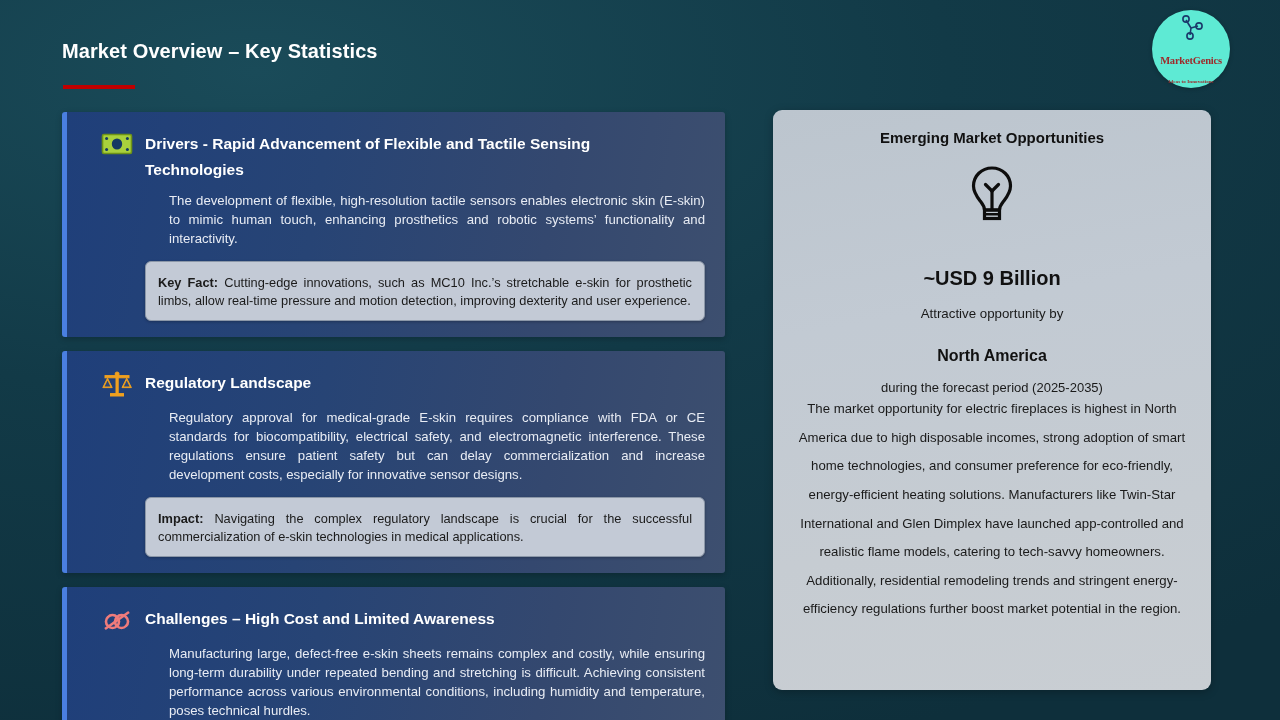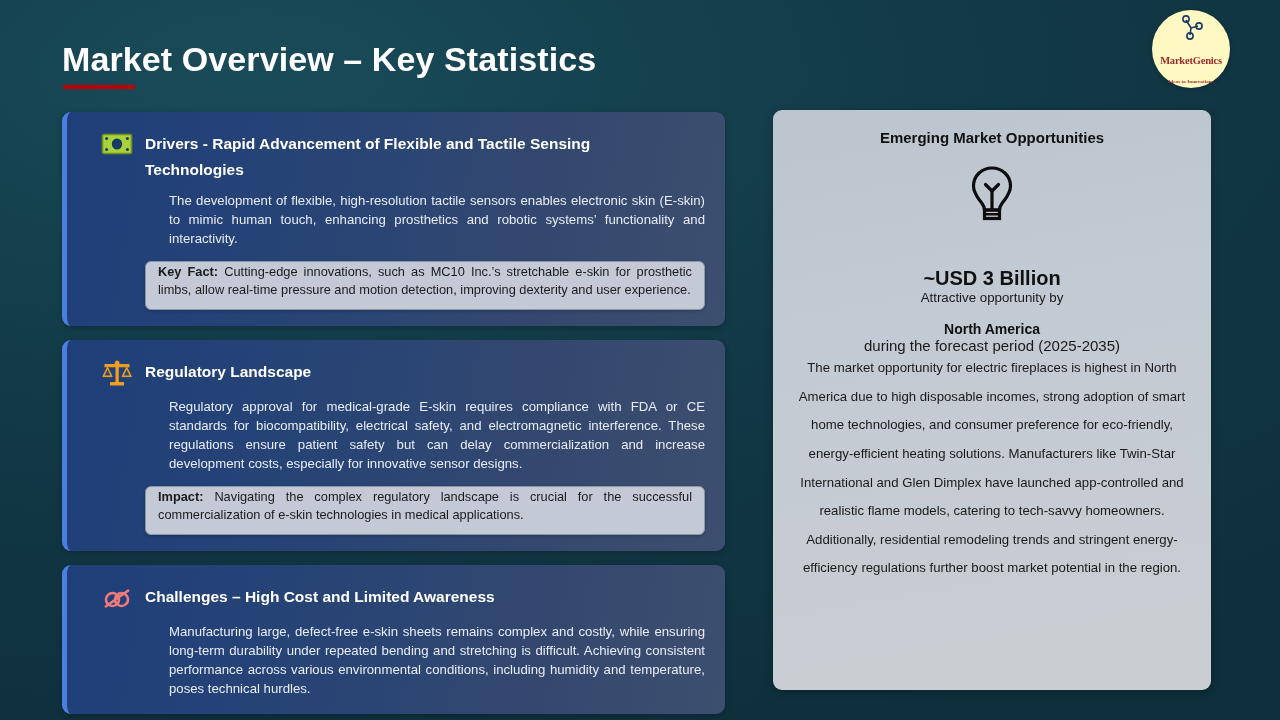--- a/index.html
+++ b/index.html
@@ -14,21 +14,21 @@
     font-family: "Liberation Sans", sans-serif;
     background: radial-gradient(ellipse 120% 100% at 20% 10%, #1a4b59 0%, #123a47 45%, #0e2f3b 100%);
     position: relative;
   }
 
   
   .page-title {
     position: absolute;
     left: 62px;
     top: 40px;
-    font-size: 34px;
+    font-size: 20px;
     font-weight: bold;
     color: #ffffff;
     letter-spacing: 0.1px;
   }
   .title-underline {
     position: absolute;
     left: 63px;
     top: 85px;
     width: 72px;
     height: 4px;
@@ -36,21 +36,21 @@
   }
 
   
   .logo-badge {
     position: absolute;
     right: 50px;
     top: 10px;
     width: 78px;
     height: 78px;
     border-radius: 50%;
-    background: #fef9c3;
+    background: #5eead4;
     display: flex;
     flex-direction: column;
     align-items: center;
     justify-content: center;
     box-shadow: 0 1px 4px rgba(0,0,0,0.25);
     gap: 11px;
   }
   .logo-mark { margin-bottom: 1px; }
   .logo-name {
     font-family: "Liberation Serif", serif;
@@ -72,21 +72,21 @@
   
   .left-col {
     position: absolute;
     left: 62px;
     top: 112px;
     width: 663px;
   }
 
   .card {
     position: relative;
-    border-radius: 9px;
+    border-radius: 3px;
     background: linear-gradient(100deg, #1f3f7a 0%, #274475 38%, #34486f 72%, #3d4f6f 100%);
     border-left: 5px solid #4a7fe0;
     padding: 18px 20px 16px 34px;
     margin-bottom: 14px;
     box-shadow: 0 2px 6px rgba(0,0,0,0.22);
     overflow: hidden;
   }
 
   .card-head {
     display: flex;
@@ -118,21 +118,21 @@
     text-align: justify;
     max-width: 548px;
   }
 
   .note-box {
     margin-left: 44px;
     margin-top: 13px;
     background: #c3cad6;
     border: 1px solid #8b97a8;
     border-radius: 6px;
-    padding: 1px 12px 9px 12px;
+    padding: 12px 12px 9px 12px;
     font-size: 12.8px;
     line-height: 1.44;
     color: #1b1b1b;
     text-align: justify;
     max-width: 565px;
     box-shadow: 0 1px 3px rgba(0,0,0,0.25);
   }
   .note-box b { font-weight: bold; }
 
   
@@ -168,31 +168,33 @@
     justify-content: center;
   }
 
   .stat-value {
     margin-top: 43px;
     font-size: 20px;
     font-weight: bold;
     color: #111111;
   }
   .stat-caption {
+    margin-top: 16px;
     font-size: 13.3px;
     color: #1a1a1a;
   }
   .stat-region {
-    margin-top: 16px;
-    font-size: 14px;
+    margin-top: 26px;
+    font-size: 16px;
     font-weight: bold;
     color: #111111;
   }
   .stat-period {
-    font-size: 15px;
+    margin-top: 15px;
+    font-size: 13px;
     color: #1a1a1a;
   }
 
   .panel-paragraph {
     font-size: 13.2px;
     line-height: 2.17;
     color: #1a1a1a;
     text-align: center;
   }
 </style>
@@ -286,19 +288,19 @@
     <svg width="52" height="60" viewBox="0 0 52 60">
       <path d="M26 4 C15.5 4 7.5 12 7.5 22 C7.5 29 11.5 33.5 15 38 C17.2 40.8 18.5 43 18.5 46 L33.5 46 C33.5 43 34.8 40.8 37 38 C40.5 33.5 44.5 29 44.5 22 C44.5 12 36.5 4 26 4 Z" fill="none" stroke="#0d0d0d" stroke-width="3.2" stroke-linejoin="round"></path>
       <line x1="26" y1="46" x2="26" y2="26" stroke="#0d0d0d" stroke-width="3.2"></line>
       <line x1="26" y1="27" x2="19.5" y2="20.5" stroke="#0d0d0d" stroke-width="3.2" stroke-linecap="round"></line>
       <line x1="26" y1="27" x2="32.5" y2="20.5" stroke="#0d0d0d" stroke-width="3.2" stroke-linecap="round"></line>
       <rect x="18.5" y="46" width="15" height="8.5" fill="none" stroke="#0d0d0d" stroke-width="3.2"></rect>
       <line x1="18.5" y1="50.3" x2="33.5" y2="50.3" stroke="#0d0d0d" stroke-width="2.4"></line>
     </svg>
   </div>
 
-  <div class="stat-value">~USD 3 Billion</div>
+  <div class="stat-value">~USD 9 Billion</div>
   <div class="stat-caption">Attractive opportunity by</div>
   <div class="stat-region">North America</div>
   <div class="stat-period">during the forecast period (2025-2035)</div>
 
   <div class="panel-paragraph">The market opportunity for electric fireplaces is highest in North America due to high disposable incomes, strong adoption of smart home technologies, and consumer preference for eco-friendly, energy-efficient heating solutions. Manufacturers like Twin-Star International and Glen Dimplex have launched app-controlled and realistic flame models, catering to tech-savvy homeowners. Additionally, residential remodeling trends and stringent energy-efficiency regulations further boost market potential in the region.</div>
 </div>
 
 </body></html>

